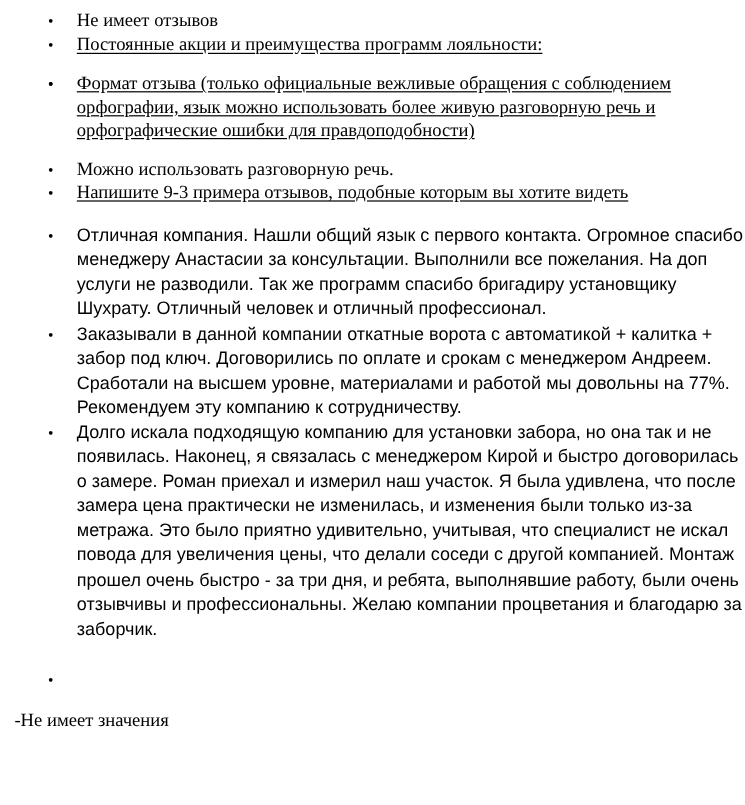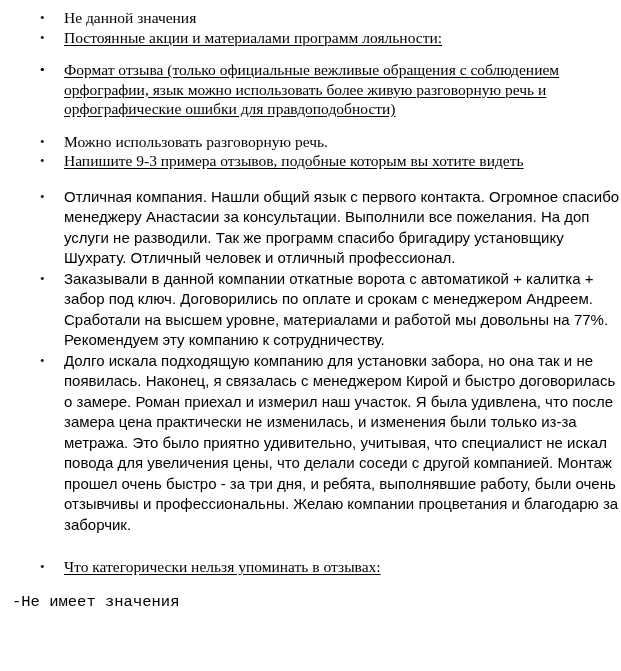--- a/index.html
+++ b/index.html
@@ -86,41 +86,42 @@
     text-underline-offset: 2px;
   }
 
   
   .gap-sm { height: 13px; }
   .gap-md { height: 16px; }
   .gap-lg { height: 22px; }
   .pad-top-8 { height: 8px; }
 
   .plain-line {
-    font-family: Liberation Mono, monospace;
+    font-family: Liberation Serif, serif;
     font-size: 15.5px;
     line-height: 19.5px;
     padding-left: 12px;
+    margin-top: 18px;
   }
 </style>
 </head>
 <body>
 
 <div class="page">
 
   <div class="pad-top-8"></div>
 
   <ul class="blist serif-block">
     <li class="bullet">
       <span class="bullet-dot">•</span>
-      <span class="bullet-text"> Не данной значения</span>
+      <span class="bullet-text"> Не имеет отзывов</span>
     </li>
     <li class="bullet">
       <span class="bullet-dot">•</span>
-      <span class="bullet-text u">Постоянные акции и материалами программ лояльности:</span>
+      <span class="bullet-text u">Постоянные акции и преимущества программ лояльности:</span>
     </li>
   </ul>
 
   <div class="gap-sm"></div>
 
   <ul class="blist serif-block">
     <li class="bullet">
       <span class="bullet-dot">•</span>
     </li>
     <li class="bullet">
@@ -157,21 +158,20 @@
       <span class="bullet-dot">•</span>
       <span class="bullet-text">Долго искала подходящую компанию для установки забора, но она так и не появилась. Наконец, я связалась с менеджером Кирой и быстро договорилась о замере. Роман приехал и измерил наш участок. Я была удивлена, что после замера цена практически не изменилась, и изменения были только из-за метража. Это было приятно удивительно, учитывая, что специалист не искал повода для увеличения цены, что делали соседи с другой компанией. Монтаж прошел очень быстро - за три дня, и ребята, выполнявшие работу, были очень отзывчивы и профессиональны. Желаю компании процветания и благодарю за заборчик.</span>
     </li>
   </ul>
 
   <div class="gap-lg"></div>
 
   <ul class="blist serif-block">
     <li class="bullet">
       <span class="bullet-dot">•</span>
-      <span class="bullet-text u"> Что категорически нельзя упоминать в отзывах:</span>
     </li>
   </ul>
 
   <div class="gap-md"></div>
 
   <div class="plain-line">-Не имеет значения</div>
 
 </div>
 
 </body></html>

